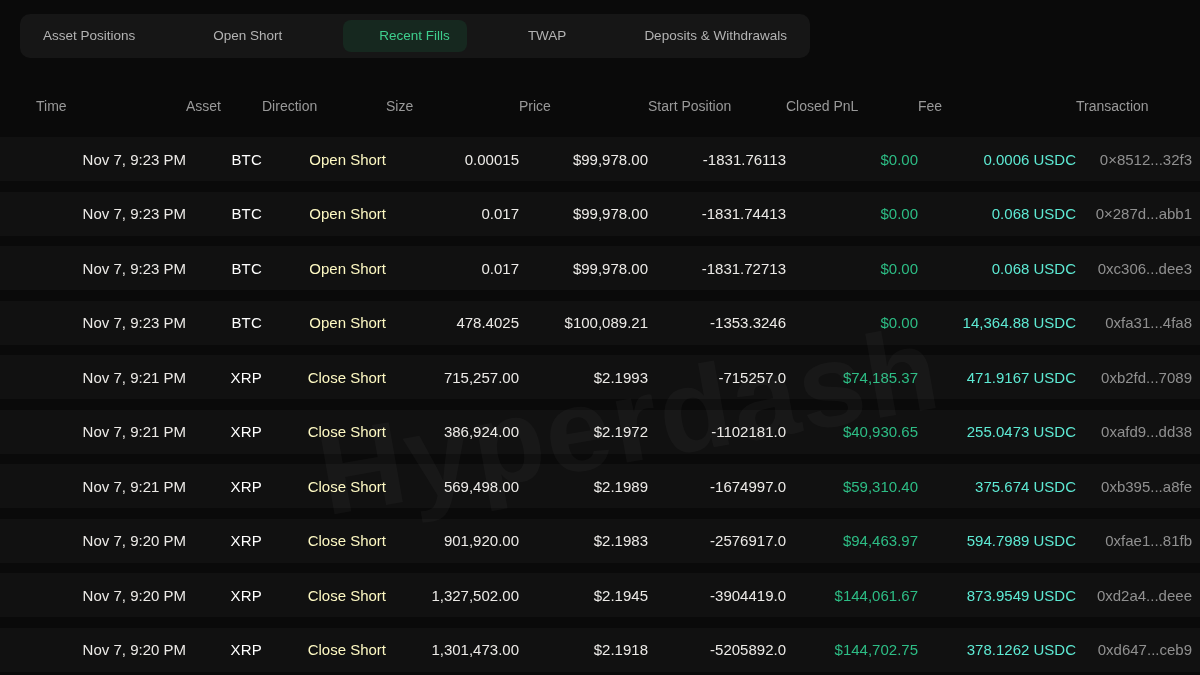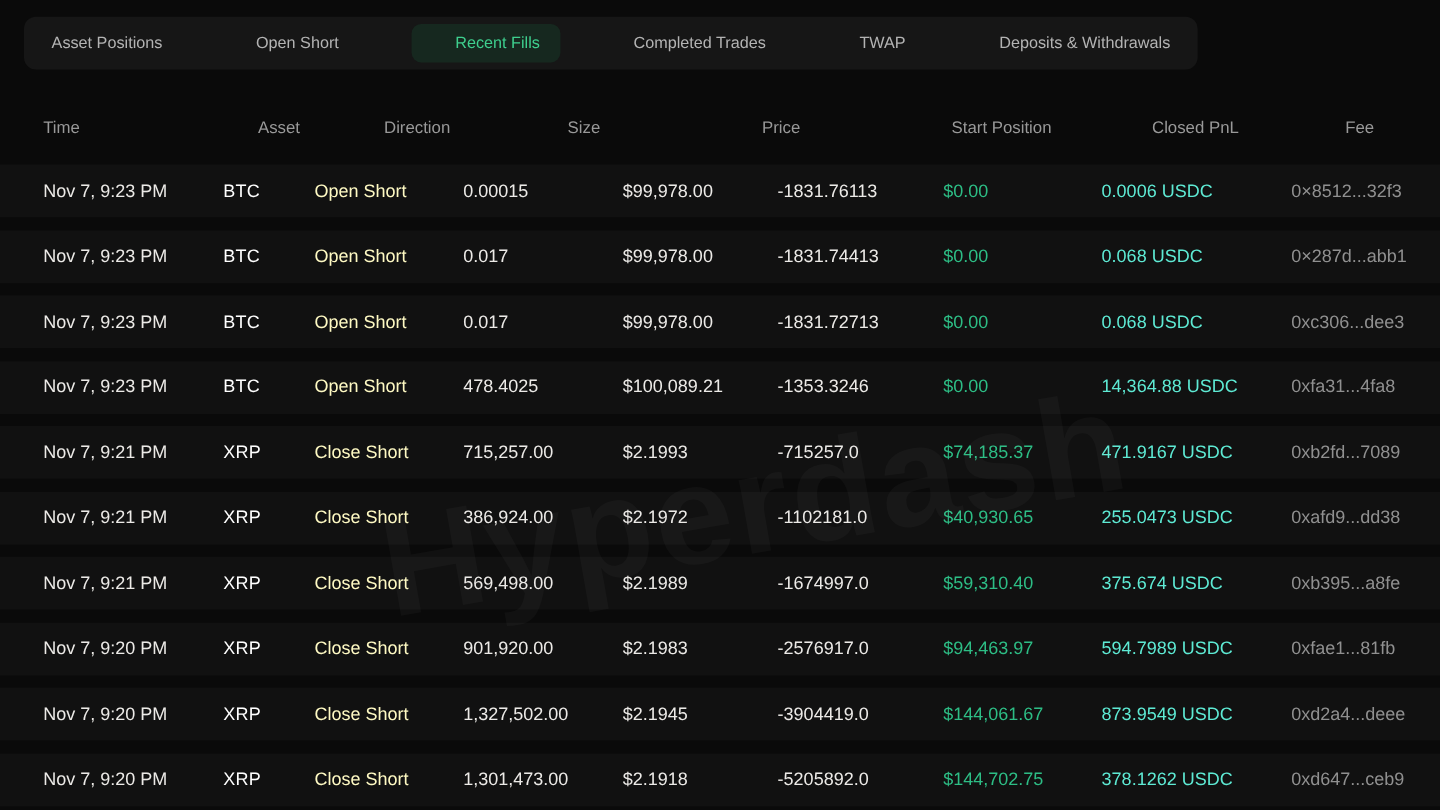--- a/index.html
+++ b/index.html
@@ -39,27 +39,27 @@
 
   
   .table { margin-top: 37px; position: relative; z-index: 0; }
   .grid-row {
     display: grid;
     grid-template-columns: 150px 76px 124px 133px 129px 138px 132px 158px 1fr;
     align-items: center;
     padding-left: 36px;
     padding-right: 8px;
   }
-  .thead { height: 22px; gap: 29px; }
+  .thead { height: 22px; }
   .th {
     font-size: 14px;
     color: #999999;
     font-weight: 400;
   }
-  .tbody { margin-top: 20px; }
+  .tbody { margin-top: 20px; text-align: right; }
   .row {
     height: 44px;
     margin-bottom: 10.5px;
     background: #111111;
   }
   .cell { font-size: 15px; color: #eceae7; white-space: nowrap; }
   .key-asset { color: #ffffff; font-weight: 500; letter-spacing: 0.2px; }
   .key-direction { color: #fef9c3; }
   .key-closed_pnl { color: #2dbd85; }
   .key-fee { color: #5eead4; }
@@ -84,21 +84,20 @@
 </style>
 </head>
 <body>
 
 
 
 <nav class="tabbar" id="tabbar">
     <div class="tab">Asset Positions</div>
     <div class="tab">Open Short</div>
     <div class="tab active">Recent Fills</div>
-    <div class="tab">Completed Trades</div>
     <div class="tab">TWAP</div>
     <div class="tab">Deposits &amp; Withdrawals</div>
   </nav>
 
 <div class="table">
   <div class="grid-row thead" id="thead">
       <div class="th">Time</div>
       <div class="th">Asset</div>
       <div class="th">Direction</div>
       <div class="th">Size</div>

